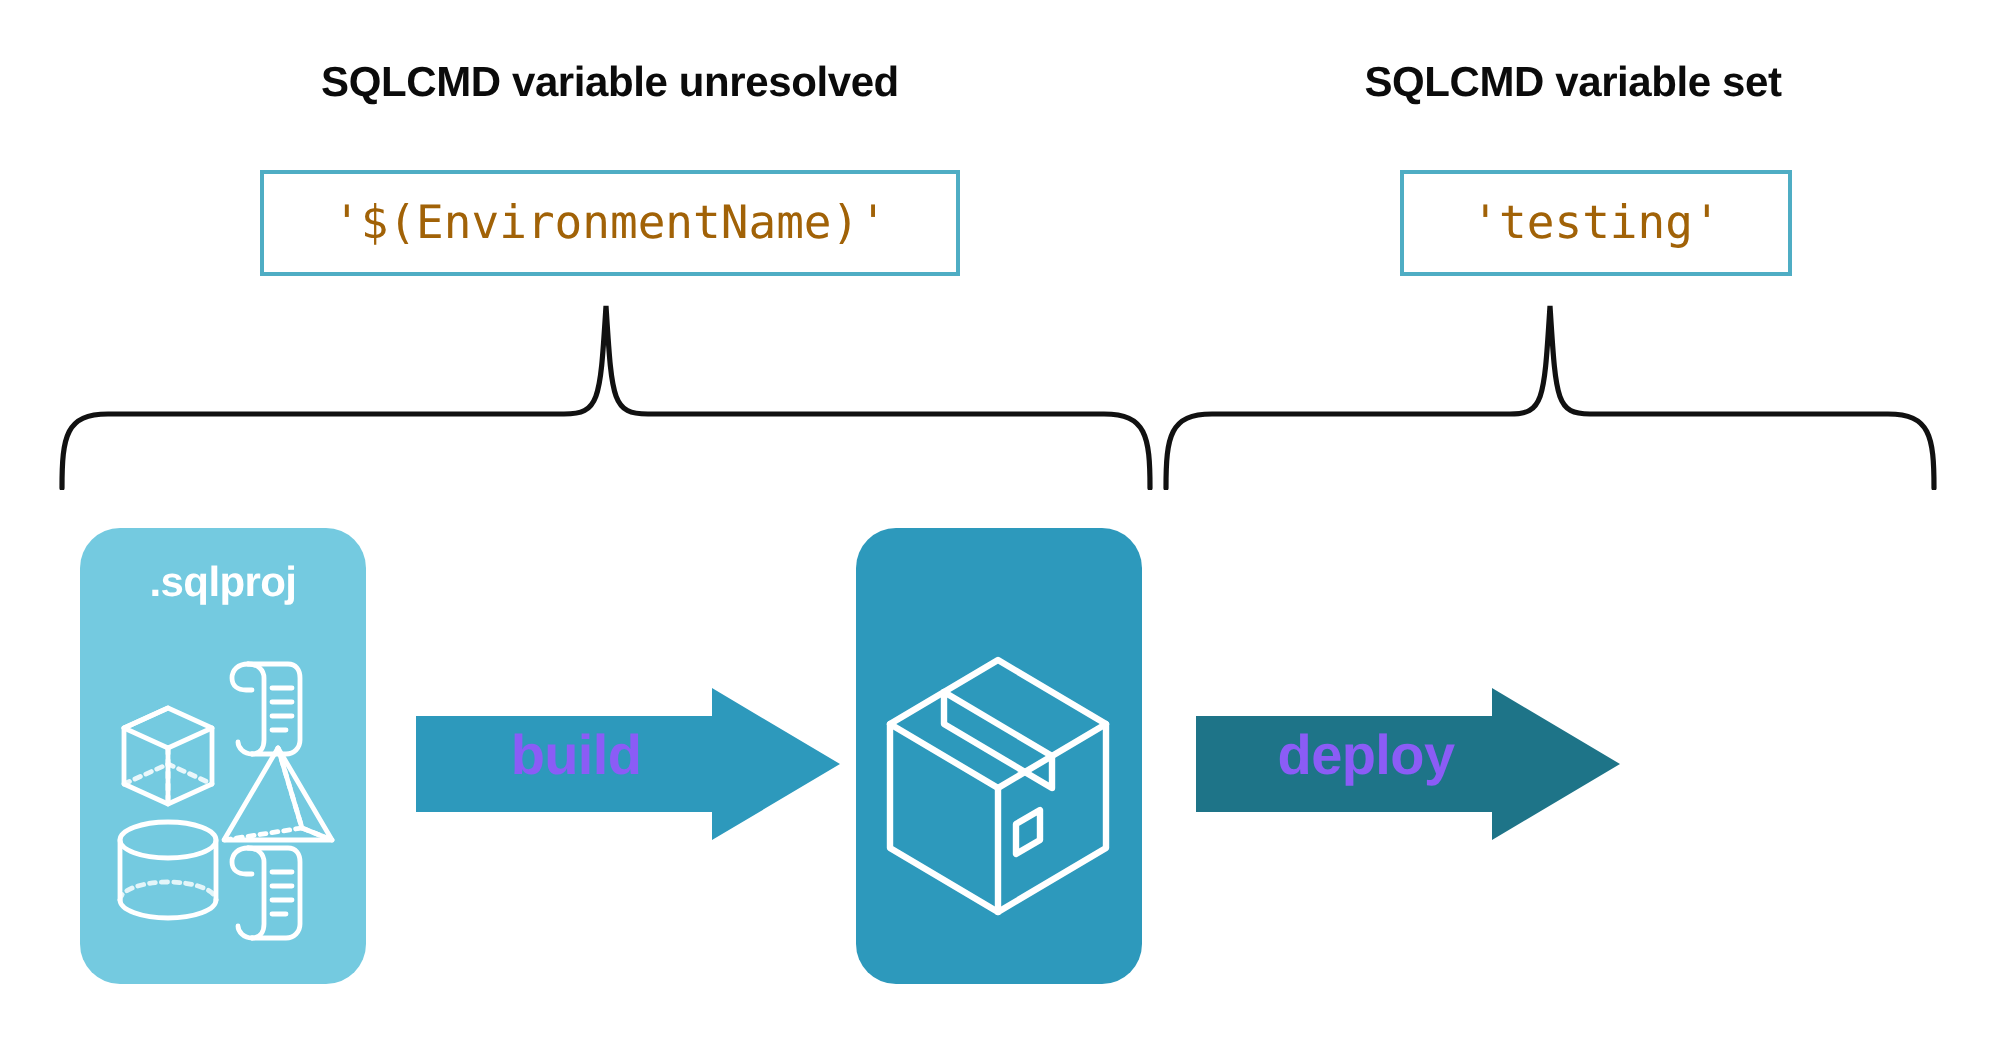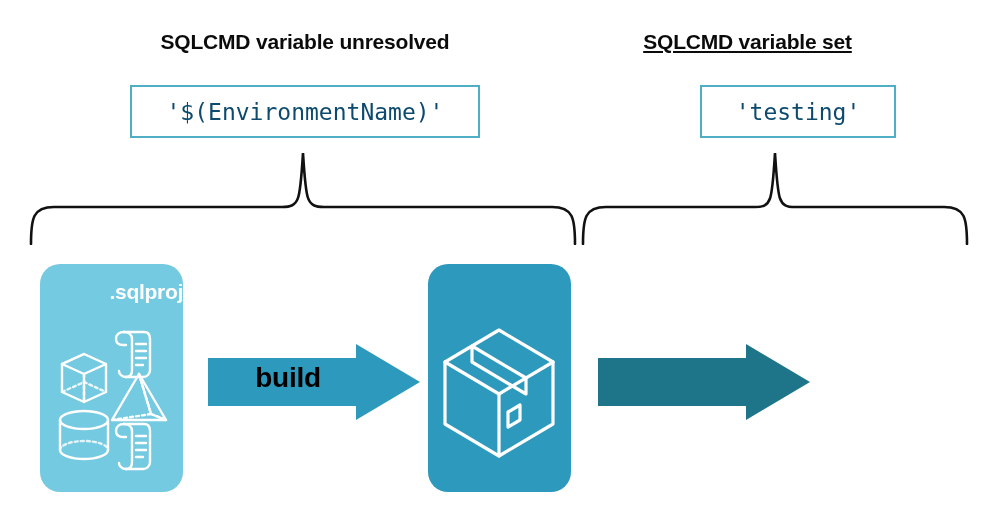--- a/index.html
+++ b/index.html
@@ -21,33 +21,33 @@
     position: absolute;
     font-family: "Liberation Sans", sans-serif;
     font-weight: bold;
     font-size: 21px;
     color: #0b0b0b;
     letter-spacing: -0.2px;
     white-space: nowrap;
     text-align: center;
   }
   #title-left  { left: 0;   top: 30px; width: 610px; }
-  #title-right { left: 575px; top: 30px; width: 345px; text-decoration: underline; }
+  #title-right { left: 614px; top: 30px; width: 345px; }
 
   .code-box {
     position: absolute;
     box-sizing: border-box;
     border: 2px solid #4FADC4;
     background: #ffffff;
     display: flex;
     align-items: center;
     justify-content: center;
     font-family: "DejaVu Sans Mono", "Liberation Mono", monospace;
     font-size: 23px;
-    color: #0c4a6e;
+    color: #a16207;
     letter-spacing: 0px;
   }
   #code-left  { left: 130px; top: 85px; width: 350px; height: 53px; }
   #code-right { left: 700px; top: 85px; width: 196px; height: 53px; }
 
   .brace-svg { position: absolute; }
   #brace-left  { left: 28px;  top: 150px; }
   #brace-right { left: 580px; top: 150px; }
 
   .stage-box {
@@ -59,21 +59,21 @@
   }
   #box-sqlproj  { left: 40px;  background: #74CAE0; }
   #box-dacpac   { left: 428px; background: #2D99BC; }
   #box-database { left: 819px; background: #1E7488; }
 
   .stage-label {
     position: absolute;
     top: 16px;
     left: 0;
     width: 100%;
-    text-align: right;
+    text-align: center;
     font-family: "Liberation Sans", sans-serif;
     font-weight: bold;
     font-size: 21px;
     color: #ffffff;
     letter-spacing: -0.3px;
   }
   .stage-art {
     position: absolute;
     top: 52px;
     left: 0;
@@ -81,21 +81,21 @@
   }
 
   .arrow-svg { position: absolute; }
   #arrow-build  { left: 208px; top: 344px; }
   #arrow-deploy { left: 598px; top: 344px; }
   .arrow-label {
     position: absolute;
     font-family: "Liberation Sans", sans-serif;
     font-weight: bold;
     font-size: 28px;
-    color: #000000;
+    color: #8b5cf6;
     letter-spacing: -0.3px;
   }
   #label-build  { left: 208px; top: 362px; width: 160px; text-align: center; }
   #label-deploy { left: 598px; top: 362px; width: 170px; text-align: center; }
 </style>
 </head>
 <body>
 
 <div id="canvas">
 
@@ -195,14 +195,15 @@
 
 
   <svg class="arrow-svg" id="arrow-build" width="212" height="76" viewBox="0 0 212 76">
     <path d="M 0 14 L 148 14 L 148 0 L 212 38 L 148 76 L 148 62 L 0 62 Z" fill="#2D99BC"></path>
   </svg>
   <div class="arrow-label" id="label-build">build</div>
 
   <svg class="arrow-svg" id="arrow-deploy" width="212" height="76" viewBox="0 0 212 76">
     <path d="M 0 14 L 148 14 L 148 0 L 212 38 L 148 76 L 148 62 L 0 62 Z" fill="#1E7488"></path>
   </svg>
+  <div class="arrow-label" id="label-deploy">deploy</div>
 
 </div>
 
 </body></html>

